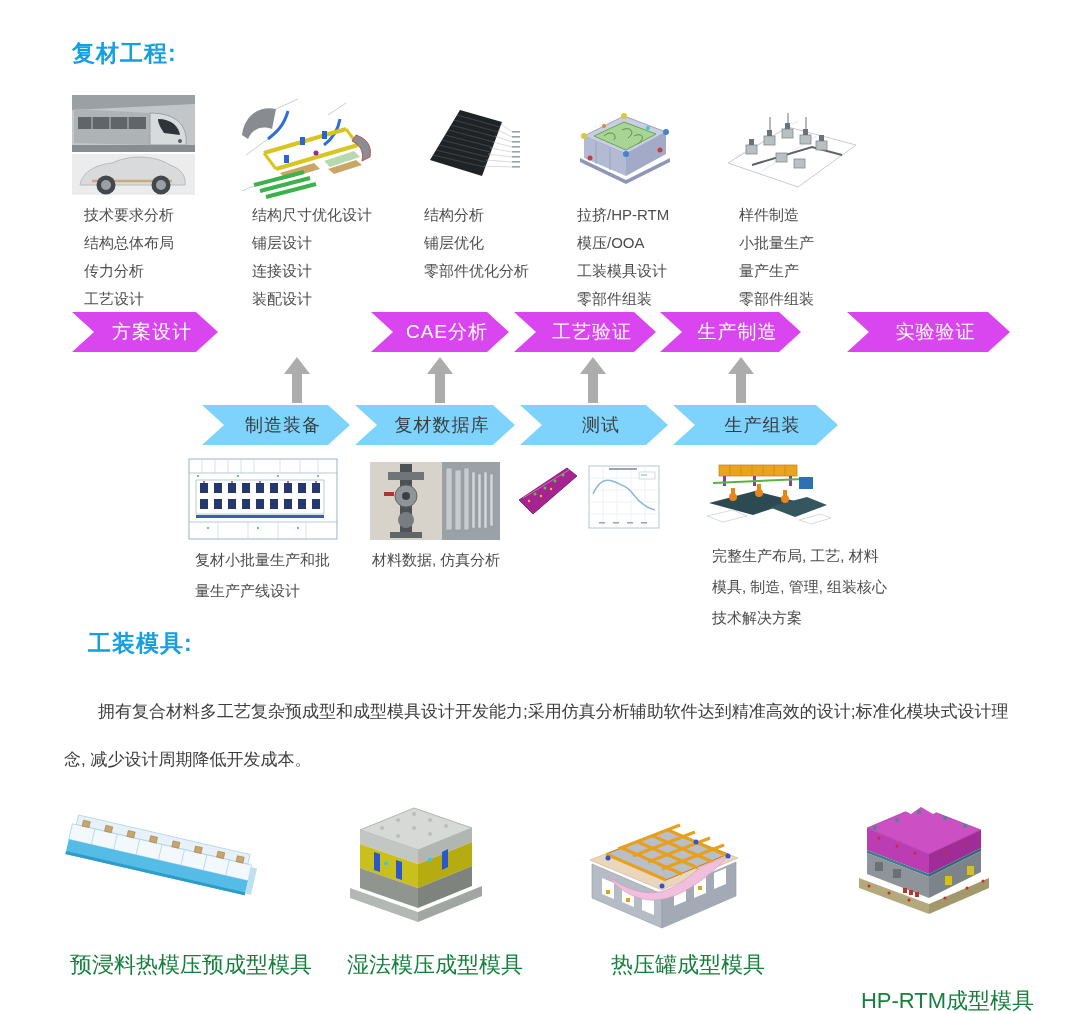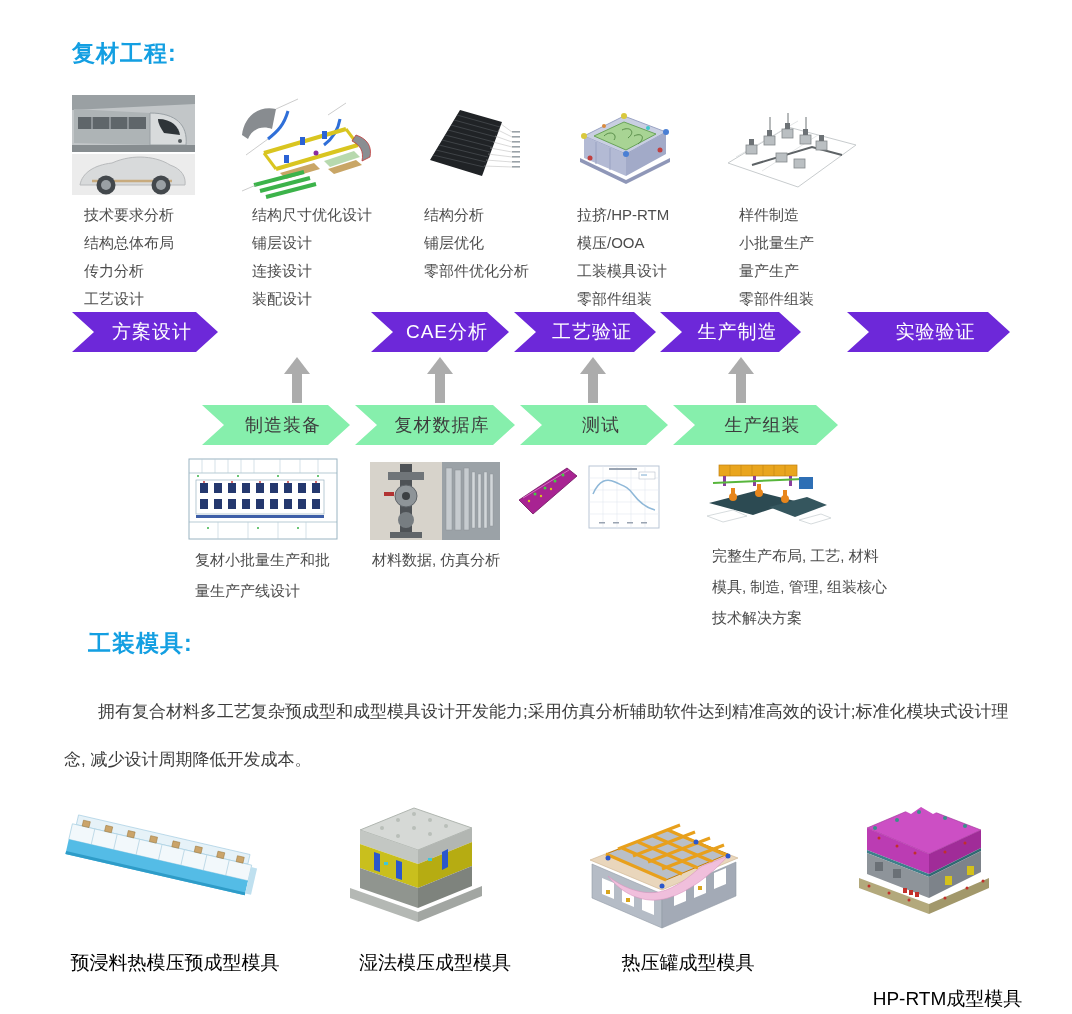--- a/index.html
+++ b/index.html
@@ -2,34 +2,34 @@
 <html><head>
 <meta charset="utf-8">
 <style>
   html,body{margin:0;padding:0;background:#fff;}
   .page{position:relative;width:1072px;height:1014px;background:#fff;overflow:hidden;
         font-family:"Liberation Sans","DejaVu Sans",sans-serif;color:#4a4a4a;}
   .sec-title{position:absolute;font-size:23px;font-weight:bold;color:#139fe2;letter-spacing:1px;}
   .stage-list{position:absolute;top:201px;font-size:15px;color:#4d4d4d;}
   .stage-list .li{height:28px;line-height:28px;white-space:nowrap;}
   .chev{position:absolute;top:312px;height:40px;display:flex;align-items:center;justify-content:center;
-        background:#6d28d9;color:#fff;font-size:19px;font-weight:500;letter-spacing:1px;
+        background:#d946ef;color:#fff;font-size:19px;font-weight:500;letter-spacing:1px;
         clip-path:polygon(0% 0%,calc(100% - 22px) 0%,100% 50%,calc(100% - 22px) 100%,0% 100%,22px 50%);
         padding-left:14px;box-sizing:border-box;white-space:nowrap;}
   .chev-gray{position:absolute;top:405px;height:40px;display:flex;align-items:center;justify-content:center;
-        background:#86efac;color:#3c3c3c;font-size:18px;letter-spacing:1px;
+        background:#7dd3fc;color:#3c3c3c;font-size:18px;letter-spacing:1px;
         clip-path:polygon(0% 0%,calc(100% - 22px) 0%,100% 50%,calc(100% - 22px) 100%,0% 100%,22px 50%);
         padding-left:14px;box-sizing:border-box;white-space:nowrap;}
   .up-arrow{position:absolute;top:357px;width:26px;height:46px;}
   .img{position:absolute;}
   .img svg{display:block;width:100%;height:100%;}
   .caption{position:absolute;font-size:15px;line-height:31px;color:#4b4b4b;white-space:pre-line;}
   .para{position:absolute;left:64px;top:688px;width:952px;font-size:17px;line-height:48px;
         color:#3c3c3c;text-indent:34px;}
-  .mold-label{position:absolute;top:950px;font-size:19px;color:#000000;text-align:center;white-space:nowrap;}
+  .mold-label{position:absolute;top:950px;font-size:22px;color:#15803d;text-align:center;white-space:nowrap;}
 </style>
 </head>
 <body>
 
 <div class="page">
 
   <div class="sec-title" style="left:72px;top:38px;">复材工程:</div>
 
   <div class="img" style="left:72px;top:95px;width:123px;height:100px;">
     <svg viewBox="0 0 123 100">

